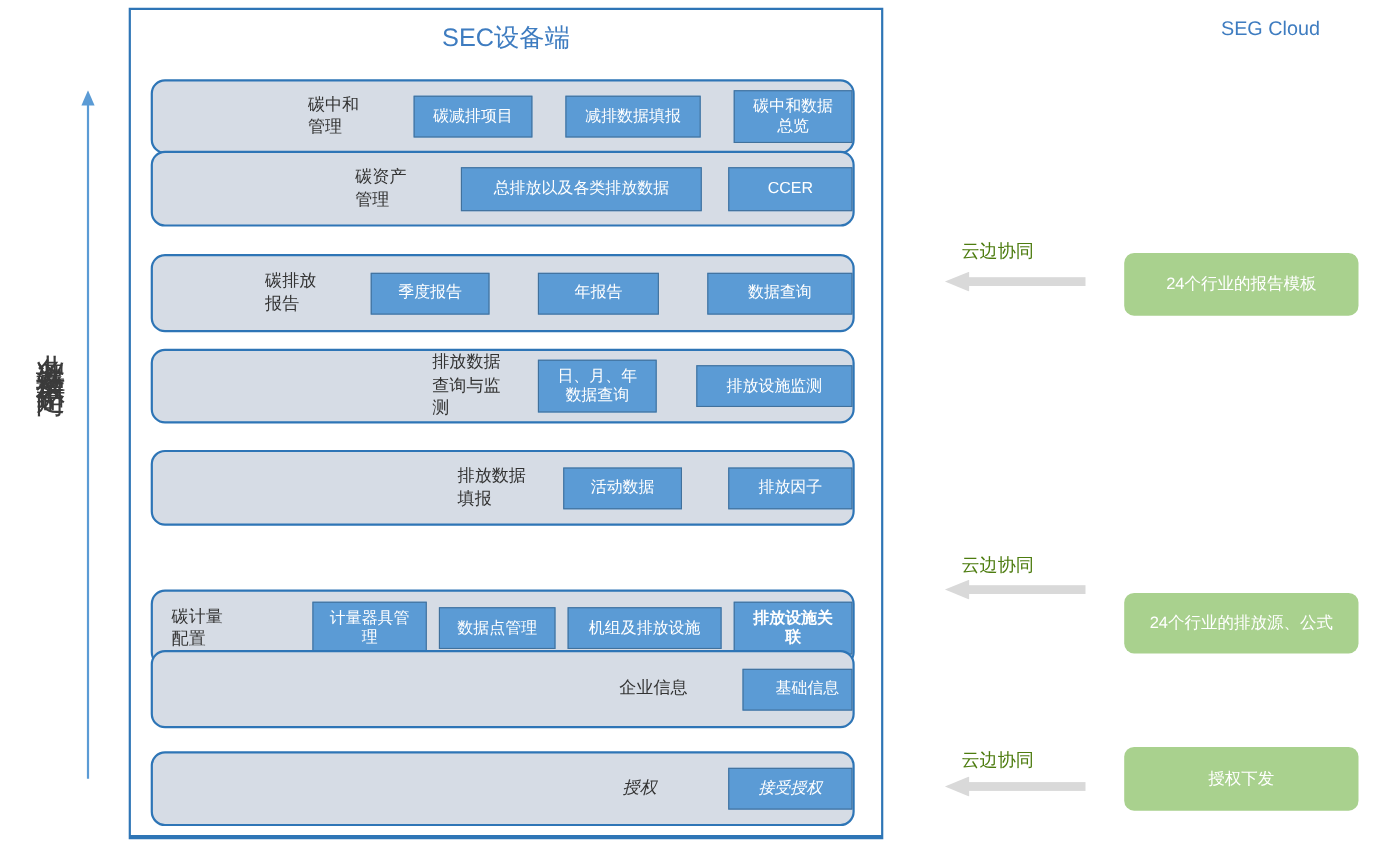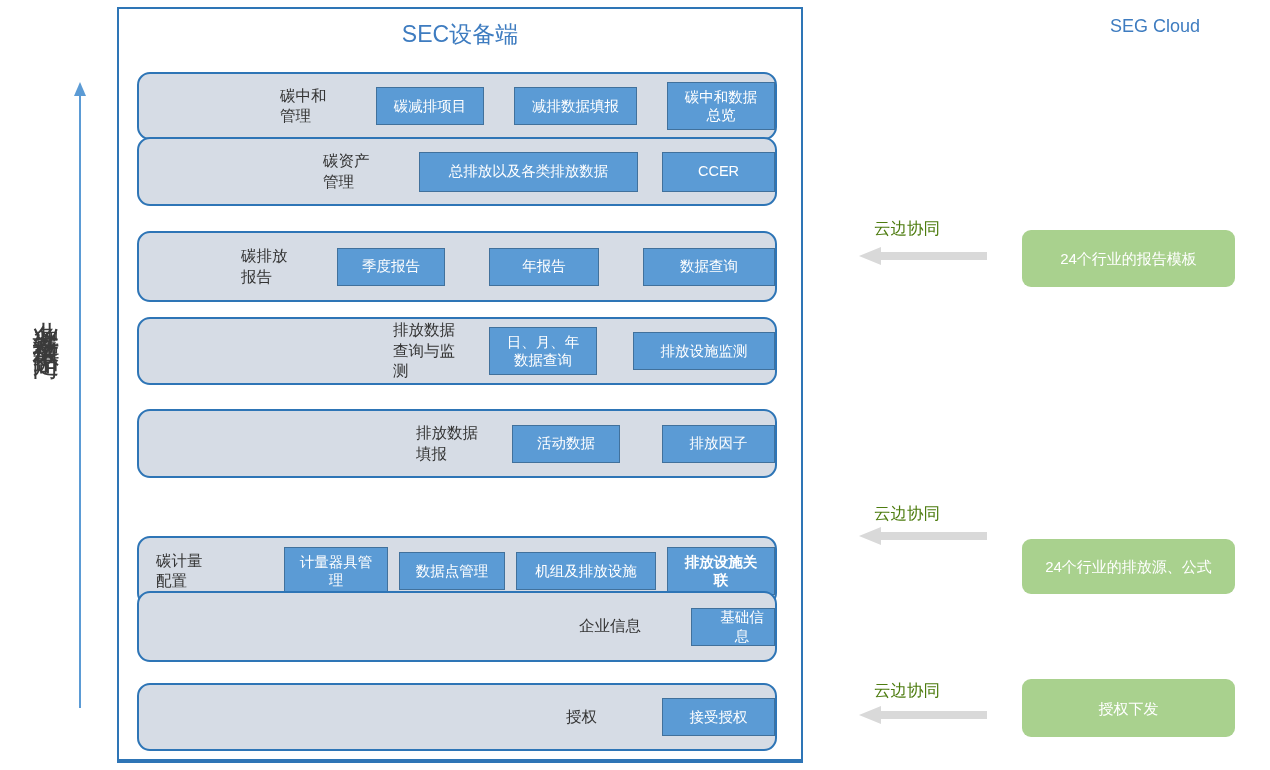--- a/index.html
+++ b/index.html
@@ -150,25 +150,25 @@
       <div class="fbtn" style="width:106px;">数据点管理</div>
       <div class="fbtn" style="width:140px;">机组及排放设施</div>
       <div class="fbtn tall" style="width:108px;font-weight:bold;">排放设施关
 联</div>
     </div>
   </div>
 
   <div class="abs module-row" style="top:582px;height:71px;gap:16px;">
     <div class="row-label">企业信息</div>
     <div class="btns">
-      <div class="fbtn" style="width:84px;padding-left:24px;">基础信息</div>
+      <div class="fbtn" style="width:100px;padding-left:24px;">基础信息</div>
     </div>
   </div>
 
-  <div class="abs module-row" style="top:674px;height:68px;">
+  <div class="abs module-row" style="top:674px;height:68px;font-style:italic;">
     <div class="row-label">授权</div>
     <div class="btns" style="gap:42px;">
       <div class="fbtn" style="width:113px;">接受授权</div>
     </div>
   </div>
 </div>
 
 <div class="abs" id="cloud-title">SEG Cloud</div>
 
 <div class="abs sync-label" style="top:218px;">云边协同</div>

